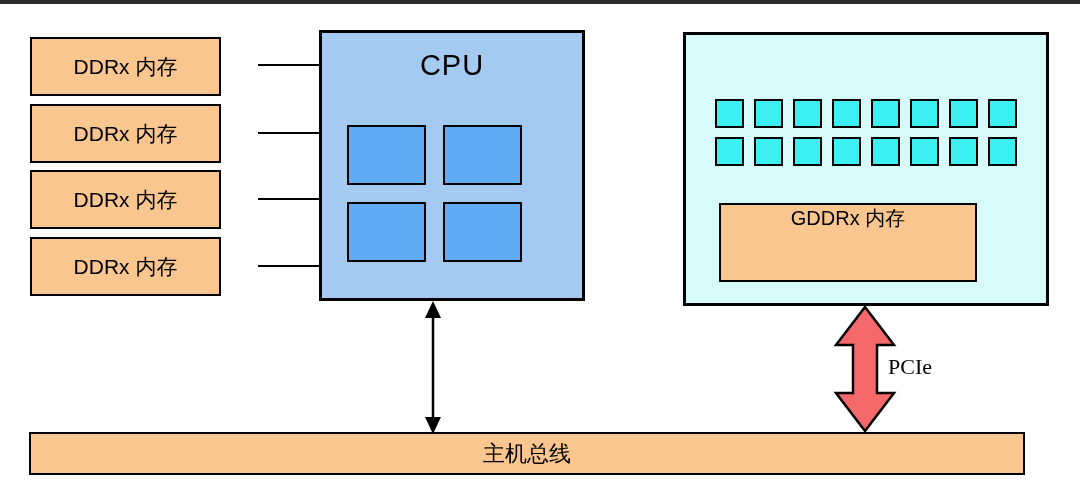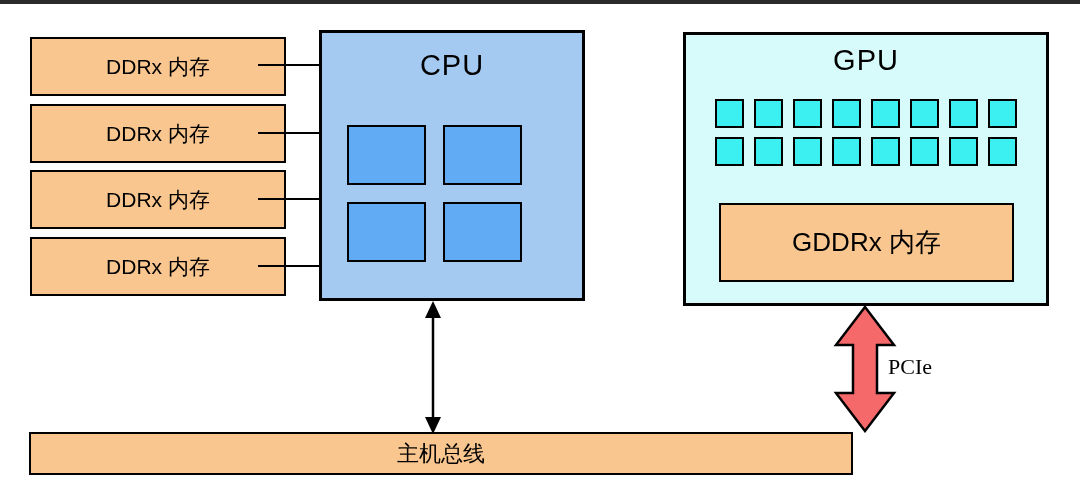--- a/index.html
+++ b/index.html
@@ -19,21 +19,21 @@
   .frame-line {
     position: absolute;
     left: 0; top: 0;
     width: 1080px; height: 4px;
     background: var(--frame-line, #2b2b2b);
   }
   
   .mem-box {
     position: absolute;
     left: 30px;
-    width: 256px;
+    width: 191px;
     height: 59px;
     box-sizing: border-box;
     background: var(--memory-fill, #F9C68F);
     border: 2.5px solid var(--border, #000);
     display: flex;
     align-items: center;
     justify-content: center;
     font-size: 21px;
     text-align: center;
   }
@@ -116,46 +116,46 @@
   }
   .gpu-core {
     width: 29px; height: 29px;
     box-sizing: border-box;
     background: var(--gpu-core-fill, #3CF0F2);
     border: 2.5px solid var(--border, #000);
   }
   .gddr-box {
     position: absolute;
     left: 33px; top: 168px;
-    width: 295px; height: 79px;
+    width: 258px; height: 79px;
     box-sizing: border-box;
     background: var(--memory-fill, #F9C68F);
     border: 2.5px solid var(--border, #000);
     display: flex;
-    align-items: center;
+    align-items: flex-start;
     justify-content: center;
-    font-size: 26px;
+    font-size: 20px;
   }
   
   .pcie-arrow {
     position: absolute;
     left: 833px; top: 305px;
     width: 64px; height: 128px;
   }
   .pcie-label {
     position: absolute;
     left: 888px; top: 354px;
     font-size: 22px;
     font-family: Liberation Serif, serif;
   }
   
   .bus-bar {
     position: absolute;
     left: 29px; top: 432px;
-    width: 824px; height: 43px;
+    width: 996px; height: 43px;
     box-sizing: border-box;
     background: var(--memory-fill, #F9C68F);
     border: 2.5px solid var(--border, #000);
     display: flex;
     align-items: center;
     justify-content: center;
     font-size: 22px;
   }
 </style>
 </head>
@@ -193,21 +193,20 @@
       </div>
   </div>
 
   <svg class="cpu-bus-arrow" viewBox="0 0 26 133">
     <line x1="13" y1="10" x2="13" y2="123" stroke="#000" stroke-width="2.5"></line>
     <polygon points="13,0 21,17 5,17" fill="#000"></polygon>
     <polygon points="13,133 21,116 5,116" fill="#000"></polygon>
   </svg>
 
   <div class="gpu-box">
-    <div class="gpu-title">GPU</div>
     <div class="gpu-cores">
       <div class="gpu-core-row">
         <div class="gpu-core"></div>
       <div class="gpu-core"></div>
           <div class="gpu-core"></div>
           <div class="gpu-core"></div>
           <div class="gpu-core"></div>
           <div class="gpu-core"></div>
           <div class="gpu-core"></div>
           <div class="gpu-core"></div>

